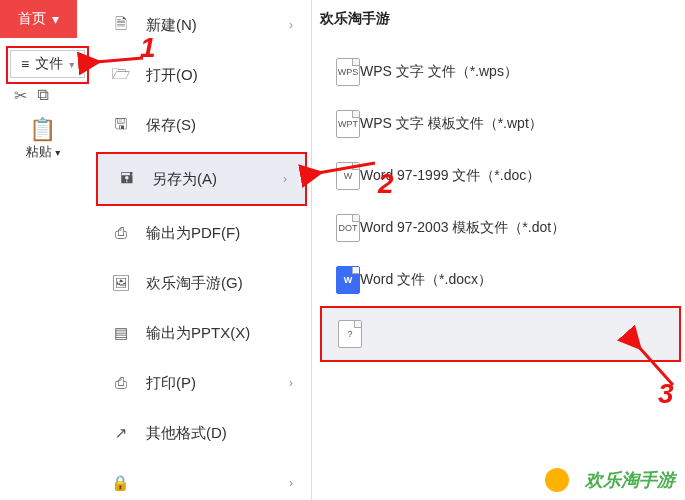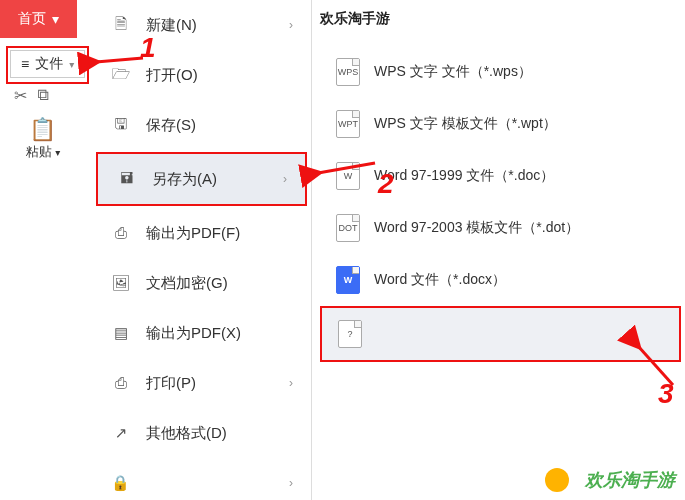--- a/index.html
+++ b/index.html
@@ -16,21 +16,21 @@
   .paste-icon { font-size: 22px; color: #555; display: block; }
   
   .menu-col { position: absolute; left: 92px; top: 0; width: 220px; height: 500px; border-right: 1px solid #ddd; background: #fff; }
   .menu-item { display: flex; align-items: center; gap: 14px; padding: 14px 18px; font-size: 15px; color: #333; cursor: pointer; }
   .menu-item.highlight { background: #e9ecf2; border: 2px solid #e11; margin: 2px 4px; }
   .menu-icon { width: 22px; height: 22px; display: flex; align-items: center; justify-content: center; color: #555; }
   .chev { margin-left: auto; color: #999; font-size: 12px; }
   
   .right-panel { position: absolute; left: 320px; top: 10px; right: 0; }
   .panel-title { font-size: 14px; font-weight: bold; color: #222; margin-bottom: 18px; }
-  .format-item { display: flex; align-items: center; gap: 14px; padding: 12px 16px; font-size: 14px; color: #333; cursor: pointer; }
+  .format-item { display: flex; align-items: center; padding: 12px 16px; font-size: 14px; color: #333; cursor: pointer; }
   .format-item.other { background: #eef0f4; border: 2px solid #e11; margin-right: 4px; }
   .fmt-icon { width: 24px; height: 28px; border: 1px solid #aaa; border-radius: 2px; display: flex; align-items: center; justify-content: center; font-size: 9px; background: #fff; color: #555; position: relative; }
   .fmt-icon::before { content: ""; position: absolute; top: 0; right: 0; width: 6px; height: 6px; border-left: 1px solid #aaa; border-bottom: 1px solid #aaa; background: #f5f5f5; }
   .fmt-icon.blue { background: #3b6cf6; color: #fff; border-color: #3b6cf6; font-weight: bold; }
   
   .anno { position: absolute; color: #e11; font-size: 28px; font-style: italic; font-weight: bold; }
   .arrow { position: absolute; }
   .arrow svg { overflow: visible; }
   
   .watermark { position: absolute; right: 10px; bottom: 8px; display: flex; align-items: center; gap: 16px; font-size: 18px; font-weight: bold; color: #4caf50; font-style: italic; }
@@ -83,25 +83,25 @@
     <span class="menu-icon">🖬</span>
     <span>另存为(A)</span>
     <span class="chev">›</span>
   </div>
   <div class="menu-item">
     <span class="menu-icon">⎙</span>
     <span>输出为PDF(F)</span>
   </div>
   <div class="menu-item">
     <span class="menu-icon">🖼</span>
-    <span>文档加密(G)</span>
+    <span>欢乐淘手游(G)</span>
   </div>
   <div class="menu-item">
     <span class="menu-icon">▤</span>
-    <span>输出为PDF(X)</span>
+    <span>输出为PPTX(X)</span>
   </div>
   <div class="menu-item">
     <span class="menu-icon">⎙</span>
     <span>打印(P)</span>
     <span class="chev">›</span>
   </div>
   <div class="menu-item">
     <span class="menu-icon">↗</span>
     <span>其他格式(D)</span>
   </div>

